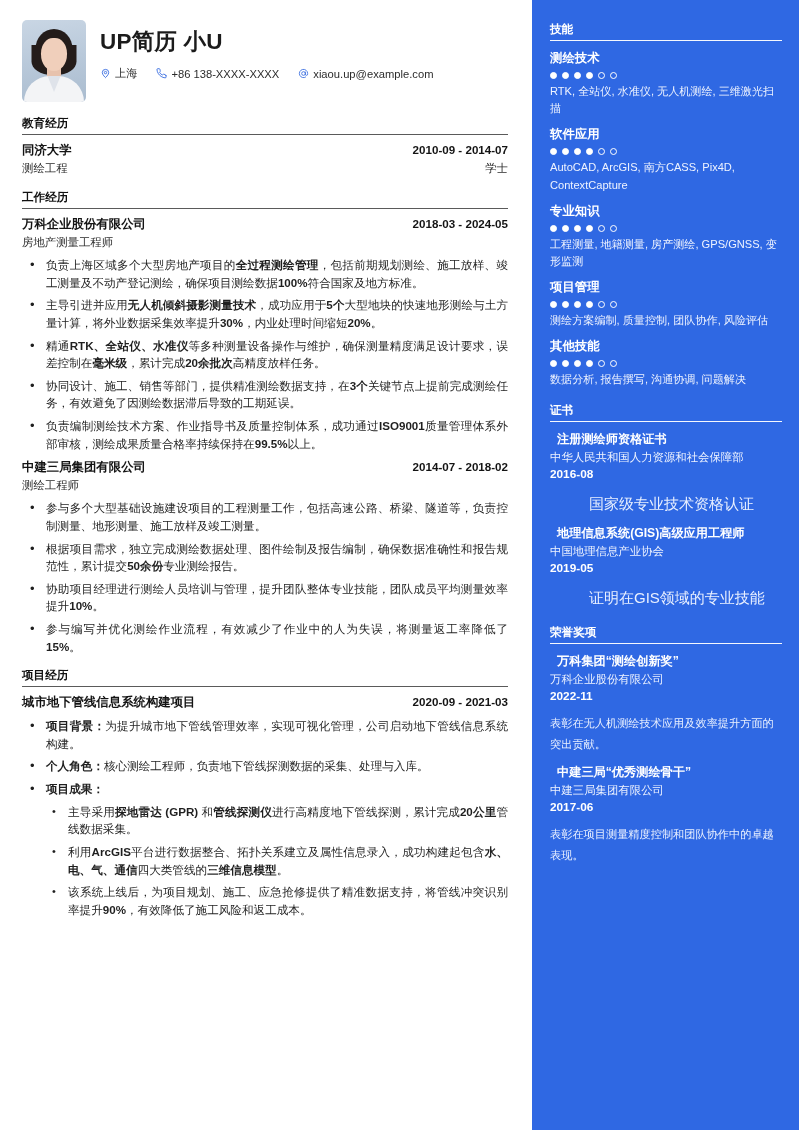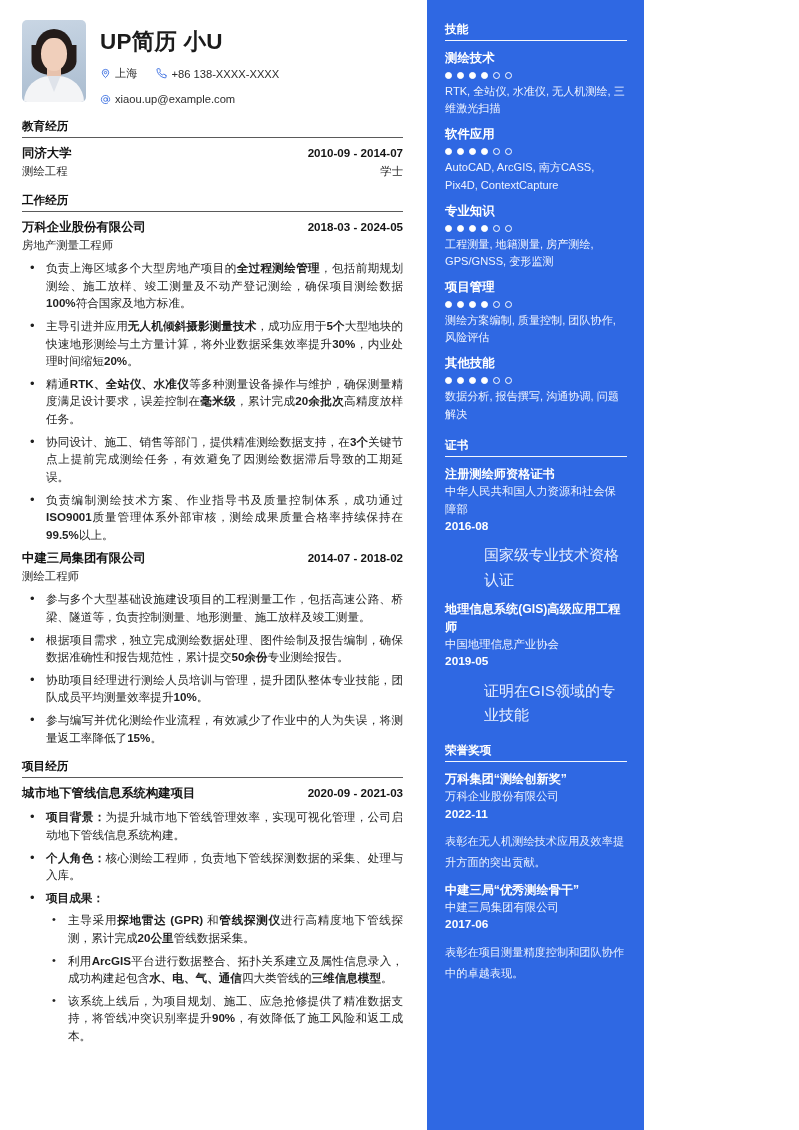--- a/index.html
+++ b/index.html
@@ -2,21 +2,21 @@
 <html><head>
 <meta charset="utf-8">
 <style>
   * { box-sizing: border-box; margin: 0; padding: 0; }
   html, body {
     width: 799px; height: 1130px;
     background: #ffffff;
     font-family: "Liberation Sans", "DejaVu Sans", sans-serif;
     -webkit-font-smoothing: antialiased;
   }
-  .page { position: relative; width: 644px; height: 1130px; display: flex; overflow: hidden; background:#fff; }
+  .page { position: relative; width: 799px; height: 1130px; display: flex; overflow: hidden; background:#fff; }
 
   
   .main-col {
     width: 532px; height: 1130px;
     padding: 20px 24px 0 22px;
     background: #ffffff;
     overflow: hidden;
   }
 
   
@@ -107,21 +107,21 @@
   .s-h { font-size: 11.6px; font-weight: 700; color: #ffffff; padding-bottom: 3px; }
   .s-rule { border: 0; border-top: 1.1px solid #ffffff; margin-bottom: 7px; opacity: .95; }
   .sk { margin-top: 9px; }
   .sk-name { font-size: 12.4px; font-weight: 700; color: #ffffff; line-height: 1.45; }
   .dots { display: flex; gap: 5px; margin: 4px 0 4px 0; }
   .dot { width: 7px; height: 7px; border-radius: 50%; border: 1.2px solid #ffffff; }
   .dot.on { background: #ffffff; }
   .sk-desc { font-size: 11.1px; line-height: 1.55; color: #eef3ff; }
 
   .ce { margin-top: 9px; }
-  .ce-t { font-size: 12.2px; font-weight: 700; color: #ffffff; line-height: 1.45; }
+  .ce-t { font-size: 12.2px; font-weight: 700; color: #ffffff; line-height: 1.45; margin-left: 7px; }
   .ce-o { font-size: 11.4px; color: #eef3ff; line-height: 1.5; }
   .ce-d { font-size: 11.8px; font-weight: 700; color: #ffffff; line-height: 1.5; }
   .ce-n { font-size: 15px; color: #e9f0ff; line-height: 1.62; margin-top: 8px; margin-left: 39px; }
   .aw-n { font-size: 11.2px; color: #e9f0ff; line-height: 1.85; margin-top: 8px; }
   .gap-sec { margin-top: 15px; }
 </style>
 </head>
 <body>
 
 <div class="page">

